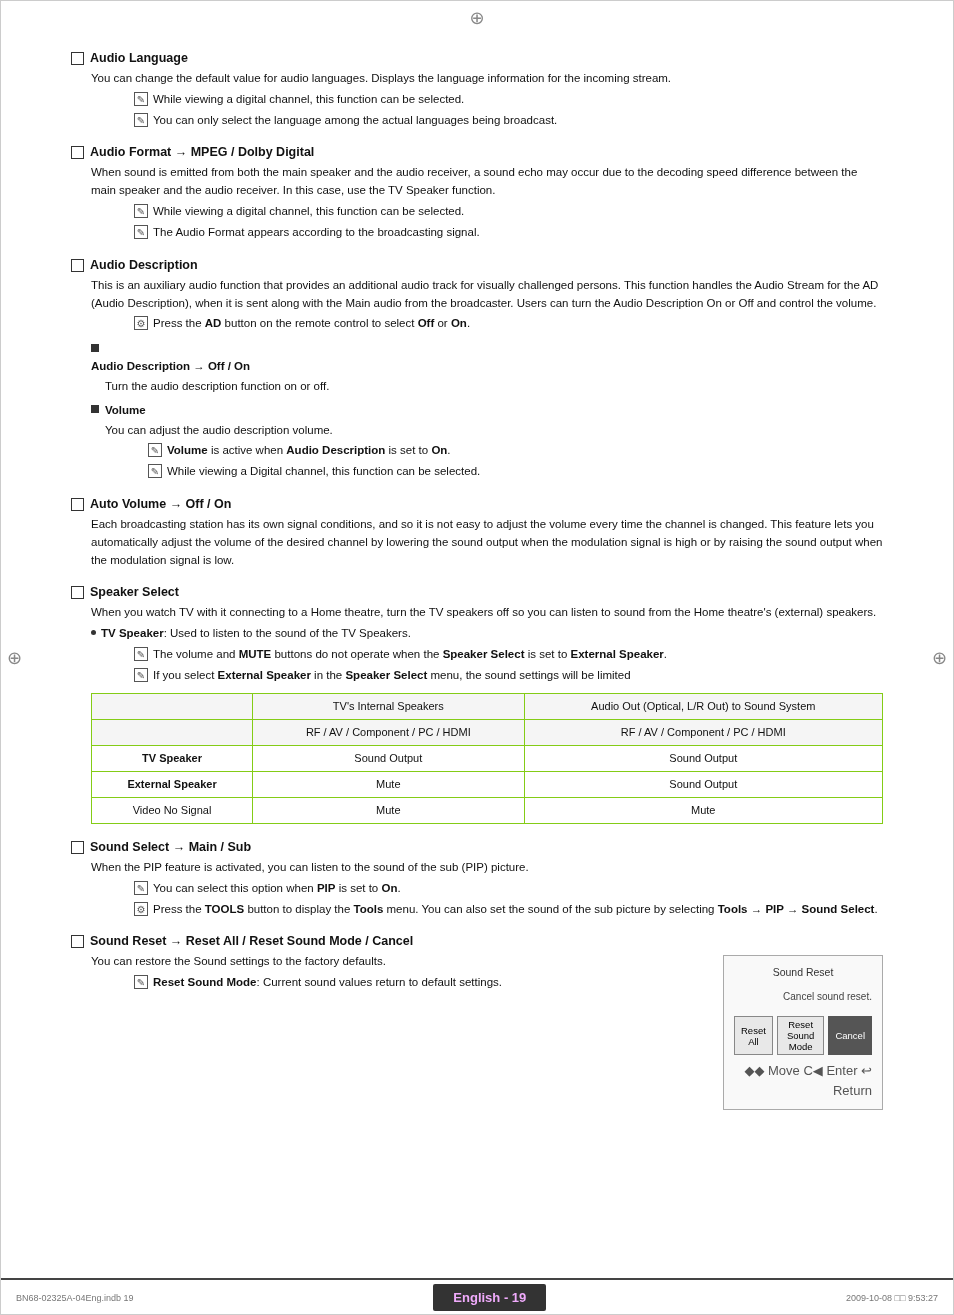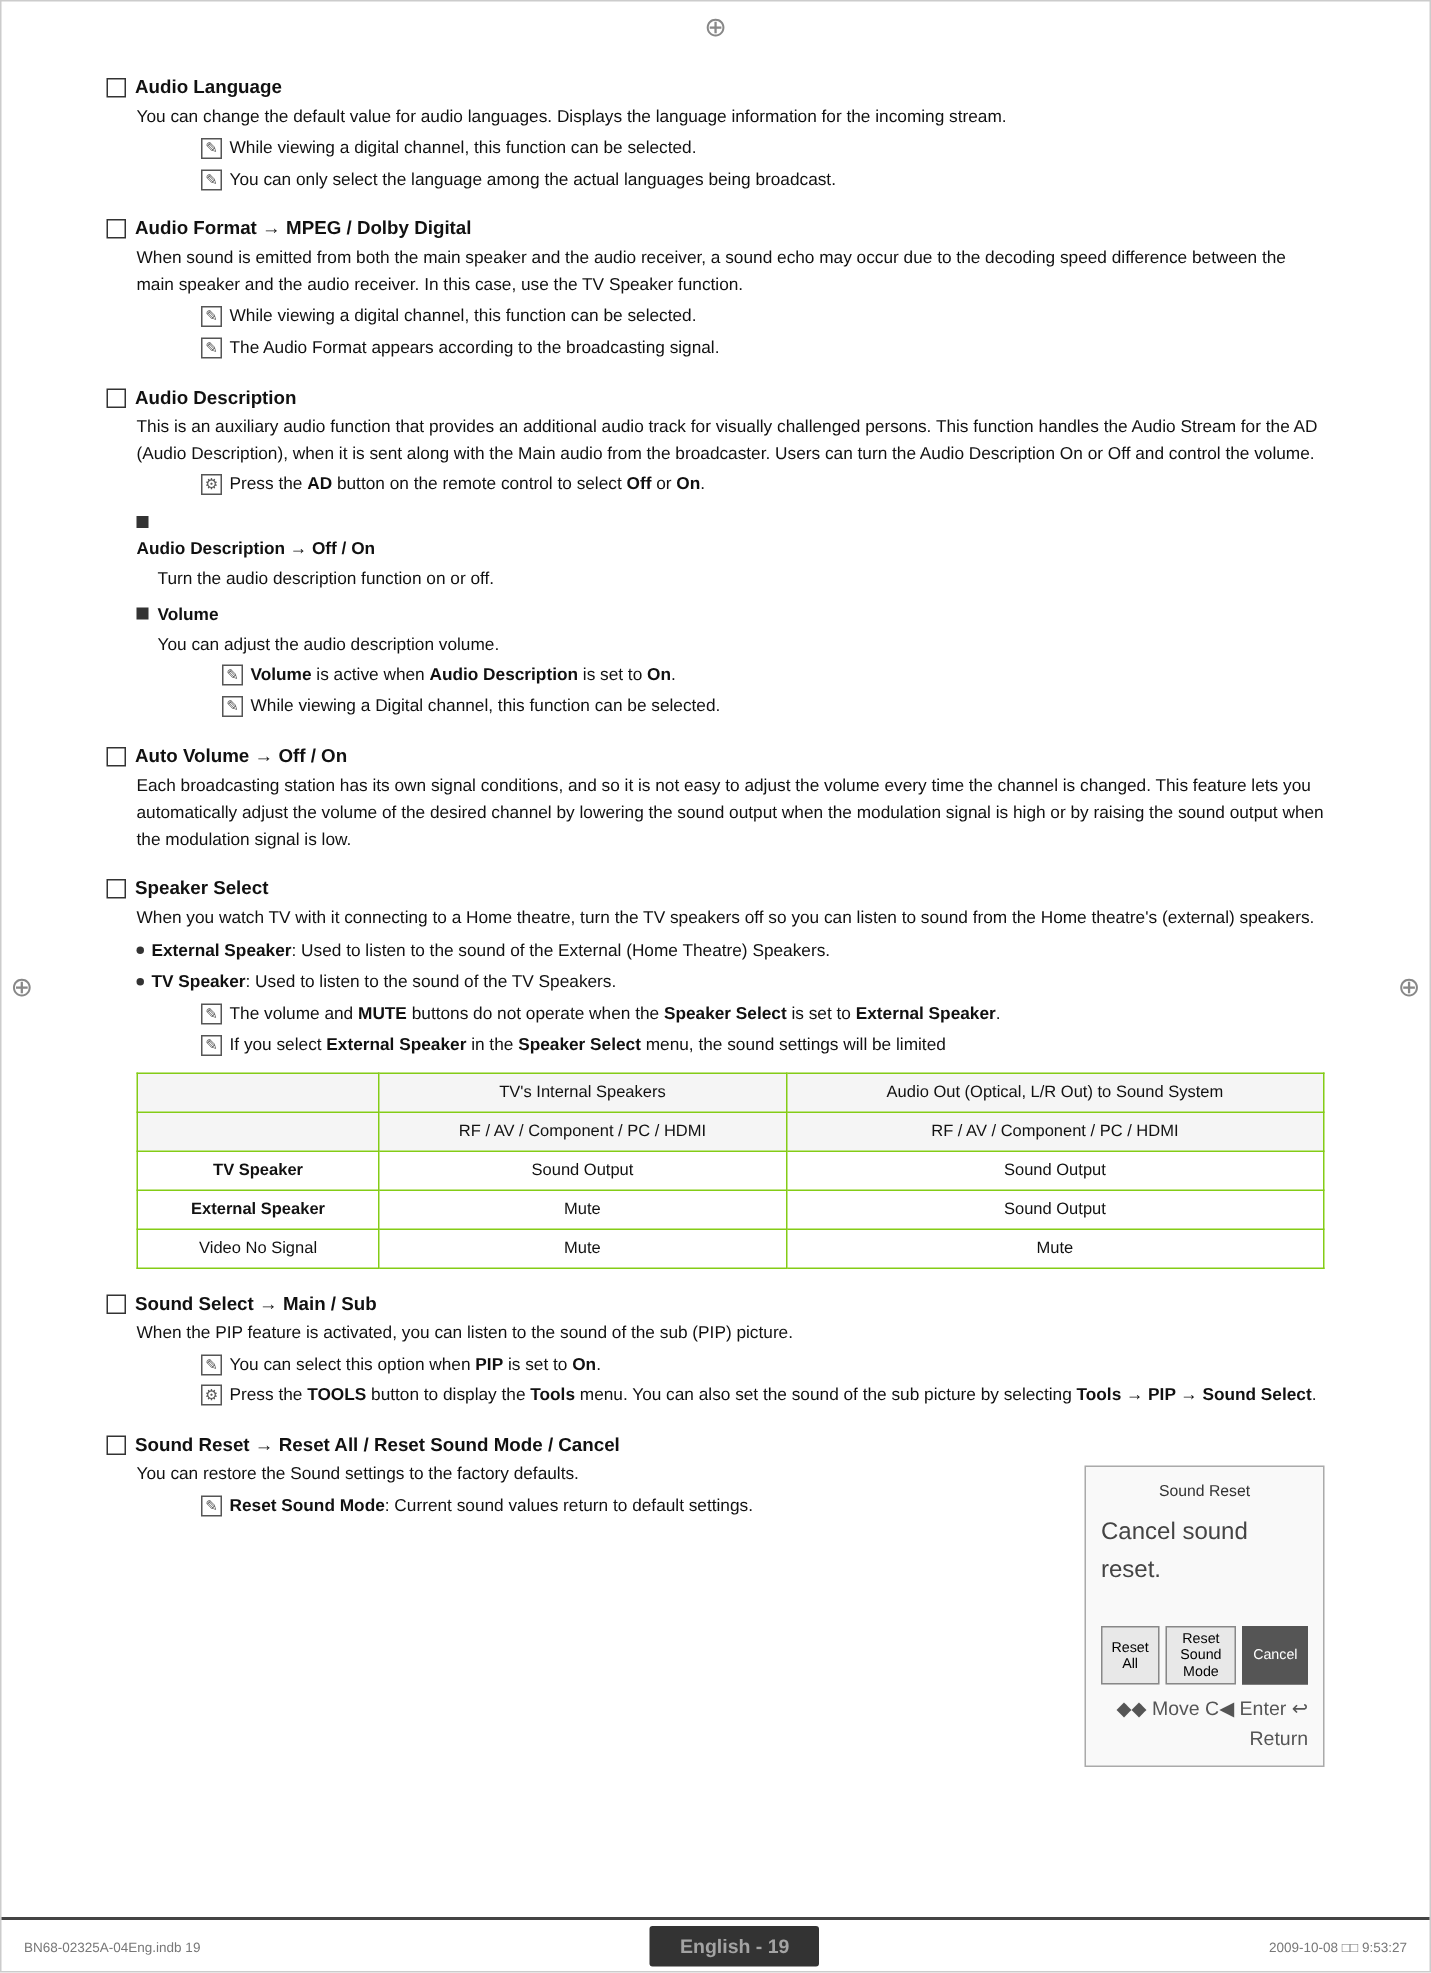--- a/index.html
+++ b/index.html
@@ -150,23 +150,24 @@
       padding: 8px 10px;
       font-size: 10px;
     }
     .sound-reset-title {
       text-align: center;
       font-size: 10.5px;
       margin-bottom: 8px;
       color: #333;
     }
     .sound-reset-msg {
-      font-size: 16px;
+      font-size: 10px;
       color: #444;
-      margin-bottom: 24px;
+      margin-bottom: 12px;
+      text-align: right;
     }
     .sound-reset-buttons {
       display: flex;
       gap: 4px;
       justify-content: center;
       margin-bottom: 6px;
     }
     .sound-reset-btn {
       border: 1px solid #888;
       background: #e8e8e8;
@@ -179,21 +180,21 @@
       color: #fff;
       border-color: #555;
     }
     .sound-reset-nav {
       text-align: right;
       font-size: 13px;
       color: #555;
     }
     .footer-label {
       background: #333;
-      color: #a3a3a3;
+      color: #f0abfc;
       font-weight: bold;
       font-size: 13px;
       padding: 6px 20px;
       border-radius: 2px;
     }
     .footer-doc-num {
       font-size: 9px;
       color: #777;
     }
     .footer-date {
@@ -300,24 +301,20 @@
       </div>
     </div>
 
     <div class="section">
       <div class="section-title">
         <span class="checkbox-icon"></span>
         <span>Speaker Select</span>
       </div>
       <div class="section-body">
         <div>When you watch TV with it connecting to a Home theatre, turn the TV speakers off so you can listen to sound from the Home theatre's (external) speakers.</div>
-        <div class="bullet-line" style="margin-top:4px;">
-          <span class="bullet-dot"></span>
-          <span><b>External Speaker</b>: Used to listen to the sound of the External (Home Theatre) Speakers.</span>
-        </div>
         <div class="bullet-line">
           <span class="bullet-dot"></span>
           <span><b>TV Speaker</b>: Used to listen to the sound of the TV Speakers.</span>
         </div>
         <div class="note-line">
           <span class="note-icon"><span class="note-icon-pencil"></span></span>
           <span>The volume and <b>MUTE</b> buttons do not operate when the <b>Speaker Select</b> is set to <b>External Speaker</b>.</span>
         </div>
         <div class="note-line">
           <span class="note-icon"><span class="note-icon-pencil"></span></span>

